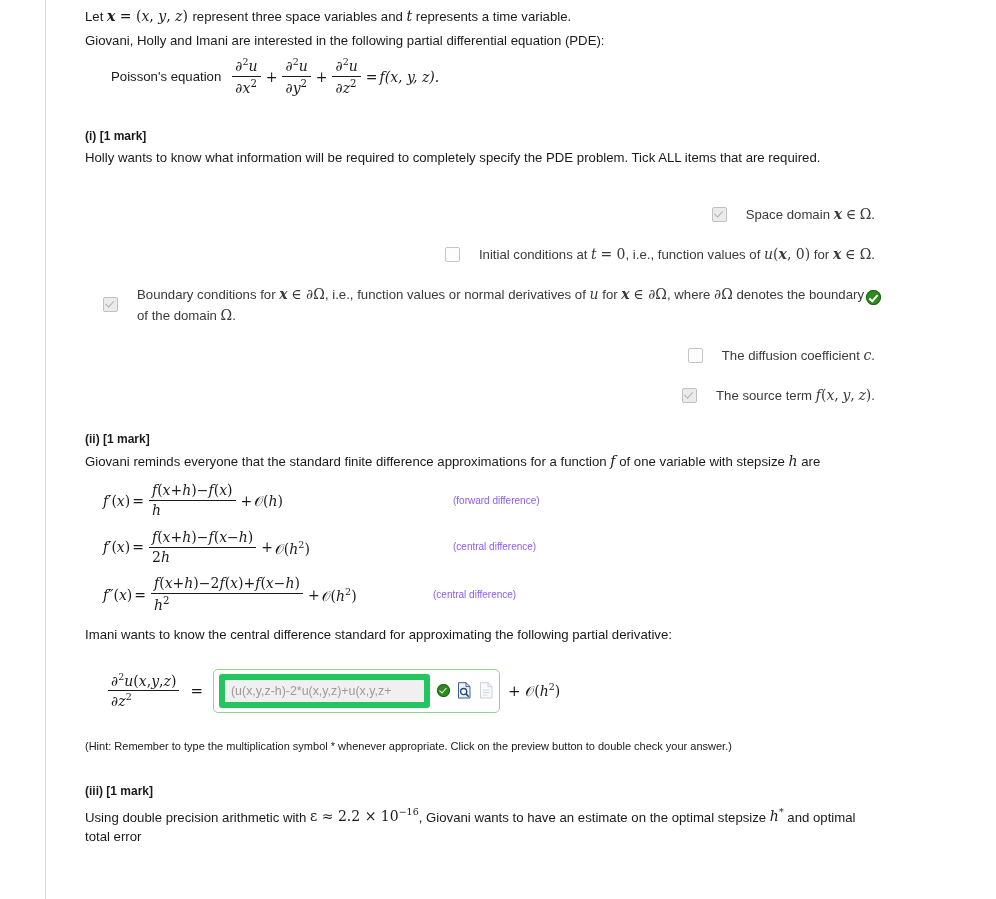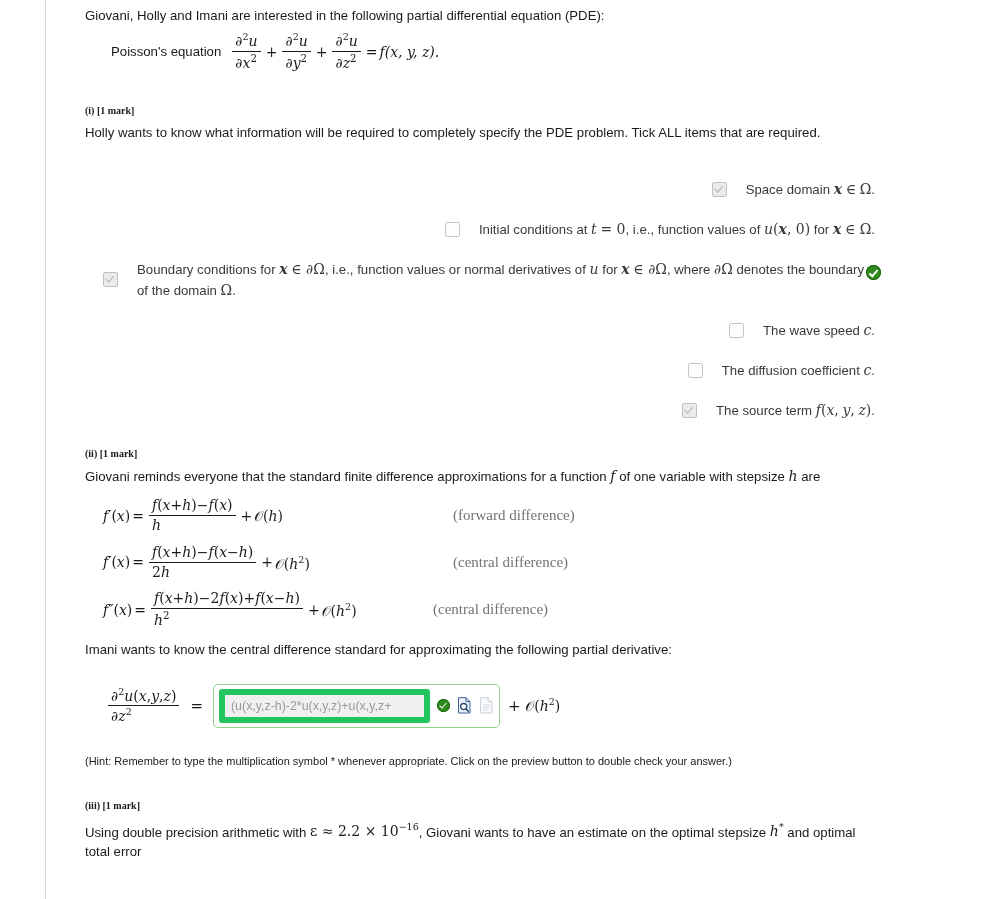--- a/index.html
+++ b/index.html
@@ -31,24 +31,23 @@
     width: 790px;
   }
   
   p.para {
     margin: 0 0 4px 0;
     line-height: 20px;
     font-size: 13.2px;
   }
   .mark-head {
     font-weight: bold;
-    font-size: 10px;
+    font-size: 12px;
     margin: 0 0 3px 0;
     line-height: 18px;
-    font-family: Liberation Serif, serif;
   }
   .blk {
     margin-top: 22px;
   }
   .hint {
     font-size: 11px;
     line-height: 19px;
     text-align: justify;
     margin: 0;
   }
@@ -181,23 +180,23 @@
     align-items: center;
     margin-bottom: 9px;
     line-height: 1;
   }
   .fd-eq {
     display: flex;
     align-items: center;
     font-size: 15px;
   }
   .fd-note {
-    font-size: 15px;
-    color: #737373;
-    font-family: Liberation Serif, serif;
+    font-size: 10px;
+    color: #8b5cf6;
+    font-family: Liberation Sans, sans-serif;
   }
   
   .answer-row {
     display: flex;
     align-items: center;
     margin: 24px 0 0 20px;
   }
   .ans-frac { font-size: 14px; }
   .eqsign {
     font-family: "DejaVu Serif", serif;
@@ -262,20 +261,23 @@
     white-space: nowrap;
   }
 </style>
 </head>
 <body>
 
 <div class="page-rule"></div>
 
 <div class="content">
 
+  <p class="para">
+    <span>Let </span><span class="mathb">𝒙</span><span class="mathr"> = (<i>x</i>, <i>y</i>, <i>z</i>) </span><span>represent three space variables and </span><span class="mathi">t</span><span> represents a time variable.</span>
+  </p>
   <p class="para">Giovani, Holly and Imani are interested in the following partial differential equation (PDE):</p>
 
   <div class="poisson-line">
     <span class="poisson-label">Poisson's equation</span>
     <span class="frac">
       <span class="num"><span class="mathr">∂<sup class="s">2</sup></span><span class="mathi">u</span></span>
       <span class="den"><span class="mathr">∂</span><span class="mathi">x</span><sup class="s">2</sup></span>
     </span>
     <span class="op">+</span>
     <span class="frac">
@@ -307,24 +309,20 @@
         <span class="cb"></span>
         <span class="check-label">Initial conditions at <span class="mathi">t</span> <span class="mathr">= 0</span>, i.e., function values of <span class="mathi">u</span><span class="mathr">(</span><span class="mathb">𝒙</span><span class="mathr">, 0)</span> for <span class="mathb">𝒙</span> <span class="mathr">∈ Ω</span>.</span>
       </div>
 
       <div class="check-row">
         <span class="cb checked" style="margin-top:13px"></span>
         <span class="check-label">Boundary conditions for <span class="mathb">𝒙</span> <span class="mathr">∈ ∂Ω</span>, i.e., function values or normal derivatives of <span class="mathi">u</span> for <span class="mathb">𝒙</span> <span class="mathr">∈ ∂Ω</span>, where <span class="mathr">∂Ω</span> denotes the boundary of the domain <span class="mathr">Ω</span>.</span>
         <span class="tick-ok"></span>
       </div>
 
-      <div class="check-row">
-        <span class="cb"></span>
-        <span class="check-label">The wave speed <span class="mathi">c</span>.</span>
-      </div>
 
       <div class="check-row">
         <span class="cb"></span>
         <span class="check-label">The diffusion coefficient <span class="mathi">c</span>.</span>
       </div>
 
       <div class="check-row">
         <span class="cb checked"></span>
         <span class="check-label">The source term <span class="mathi">f</span><span class="mathr">(</span><span class="mathi">x</span><span class="mathr">,</span> <span class="mathi">y</span><span class="mathr">,</span> <span class="mathi">z</span><span class="mathr">)</span>.</span>
       </div>

